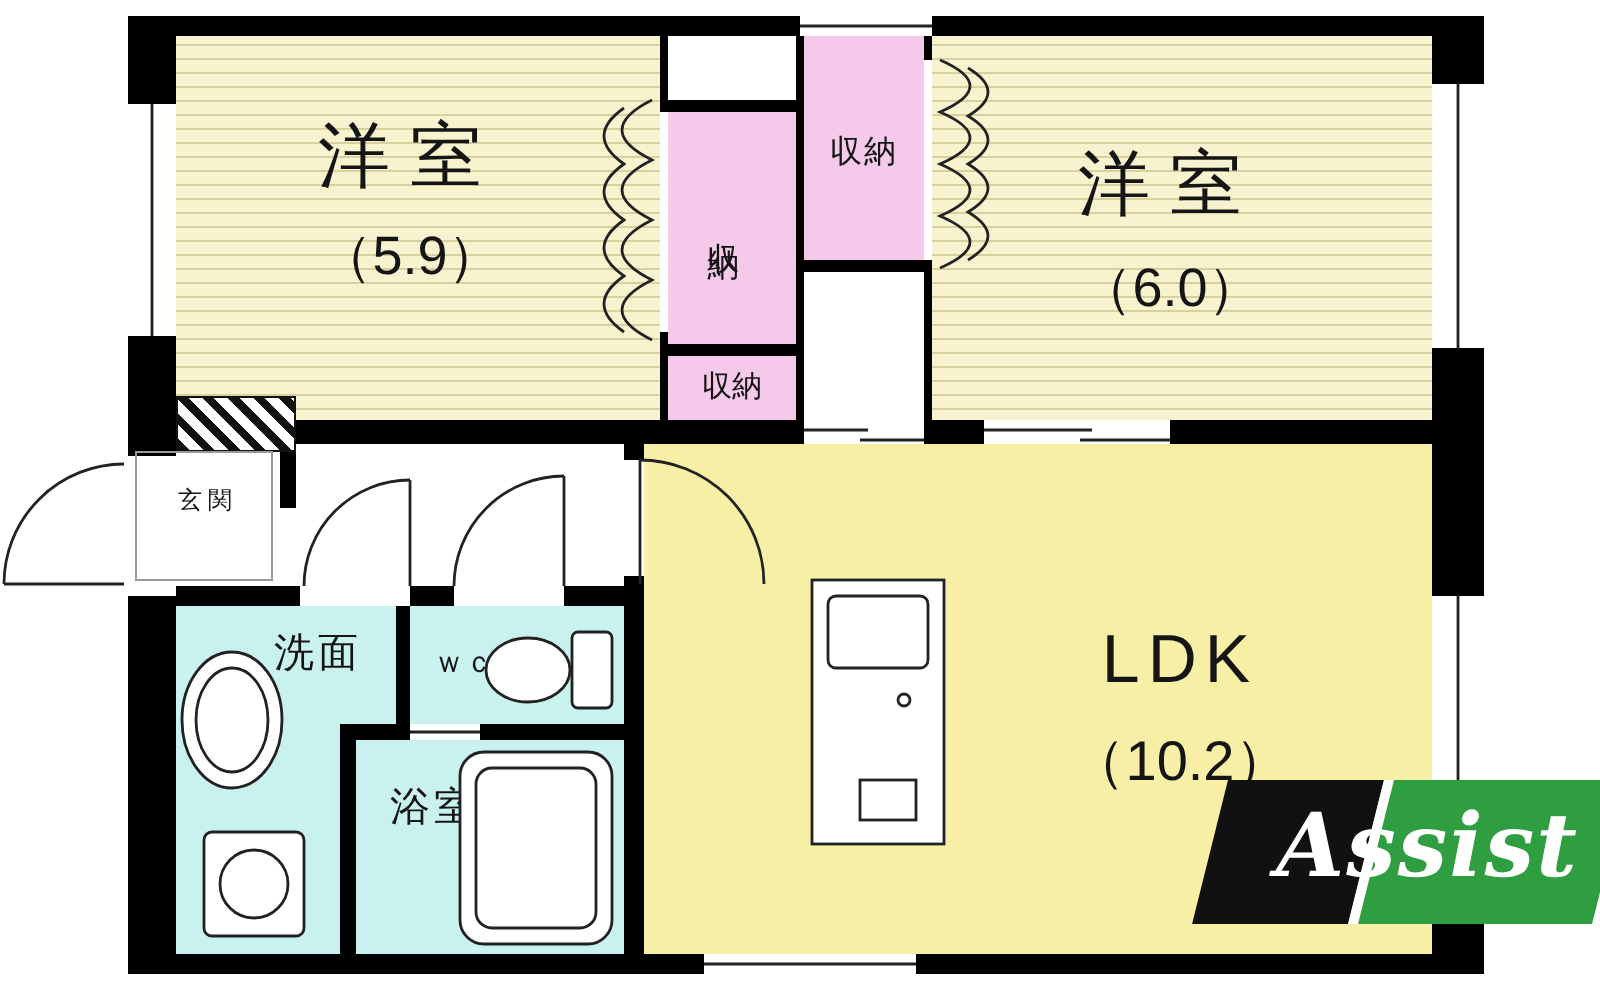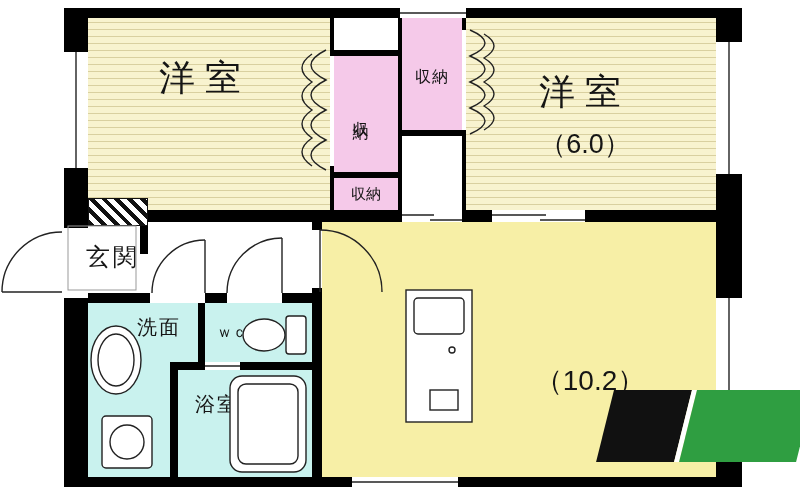--- a/index.html
+++ b/index.html
@@ -12,21 +12,21 @@
   .room{position:absolute;z-index:1;}
   .tatami{background:repeating-linear-gradient(180deg,var(--tatami,#f8f3cf) 0px,var(--tatami,#f8f3cf) 6px,var(--tatami_stripe,#d9d0a0) 6px,var(--tatami_stripe,#d9d0a0) 7px);}
   .closet{background:var(--closet,#f5c9e9);}
   .wet{background:var(--wet,#c9f2ee);}
   .ldkbg{background:var(--ldk,#f7efa6);}
   .step{position:absolute;z-index:4;background:repeating-linear-gradient(45deg,#111 0px,#111 4px,#fff 4px,#fff 9px);border:1px solid #111;}
   .win{position:absolute;background:#fff;z-index:4;}
   .label{position:absolute;z-index:5;text-align:center;line-height:1.1;}
   .fs30{font-size:36px;letter-spacing:10px;}
   .fs27{font-size:27px;}
-  .fs20{font-size:24px;letter-spacing:3px;text-align:right;}
+  .fs20{font-size:12px;letter-spacing:3px;}
   .fs19{font-size:20px;letter-spacing:2px;}
   .fs16{font-size:16px;letter-spacing:1px;}
   .fs15{font-size:15px;}
   .ldk-t{font-size:34px;letter-spacing:4px;}
   .ldk-a{font-size:28px;}
   .vert{writing-mode:vertical-rl;letter-spacing:4px;}
   #overlay{position:absolute;left:0;top:0;z-index:6;pointer-events:none;}
   #logo{position:absolute;left:614px;top:390px;width:186px;height:72px;z-index:7;}
   #logo .seg{position:absolute;top:0;height:72px;transform:skewX(-14deg);transform-origin:0 0;}
   #logo .black{left:0;width:78px;background:var(--logo_black,#111);}
@@ -84,22 +84,24 @@
   <div class="wall" style="left:330px;top:172px;width:72px;height:6px;"></div>
   <div class="wall" style="left:398px;top:130px;width:68px;height:6px;"></div>
 
   <div class="win" style="left:64px;top:52px;width:24px;height:116px;"></div>
   <div class="win" style="left:716px;top:42px;width:26px;height:132px;"></div>
   <div class="win" style="left:716px;top:298px;width:26px;height:92px;"></div>
   <div class="win" style="left:400px;top:8px;width:66px;height:10px;"></div>
   <div class="win" style="left:352px;top:477px;width:106px;height:10px;"></div>
 
   <div class="label fs30" style="left:120px;top:58px;width:170px;">洋室</div>
+  <div class="label fs27" style="left:120px;top:114px;width:170px;">（5.9）</div>
   <div class="label fs30" style="left:500px;top:72px;width:170px;">洋室</div>
   <div class="label fs27" style="left:500px;top:130px;width:170px;">（6.0）</div>
+  <div class="label ldk-t" style="left:495px;top:312px;width:190px;">LDK</div>
   <div class="label ldk-a" style="left:495px;top:366px;width:190px;text-align:center;">（10.2）</div>
   <div class="label fs20" style="left:68px;top:244px;width:72px;">玄関</div>
   <div class="label fs19" style="left:126px;top:316px;width:66px;">洗面</div>
   <div class="label fs15" style="left:210px;top:324px;width:44px;">ｗｃ</div>
   <div class="label fs19" style="left:184px;top:393px;width:66px;">浴室</div>
   <div class="label fs16 vert" style="left:352px;top:80px;height:64px;">収納</div>
   <div class="label fs16" style="left:404px;top:68px;width:56px;">収納</div>
   <div class="label fs15" style="left:336px;top:186px;width:60px;">収納</div>
 
   <svg id="overlay" width="800" height="499" viewBox="0 0 800 499" fill="none" stroke="#222" stroke-width="1.4">
@@ -145,15 +147,16 @@
     <circle cx="452" cy="350" r="3"></circle>
     <rect x="430" y="390" width="28" height="20"></rect>
 
     <rect x="68" y="226" width="68" height="64" stroke="#999" stroke-width="1"></rect>
   </svg>
 
   <div id="logo">
     <div class="seg black"></div>
     <div class="seg divider"></div>
     <div class="seg green"></div>
+    <div class="txt">Assist</div>
   </div>
 
 </div>
 
 </body></html>

